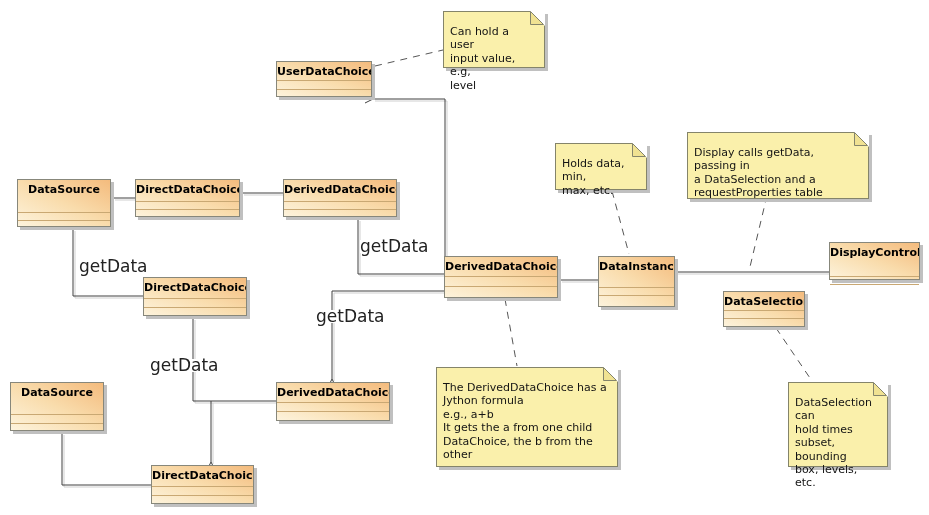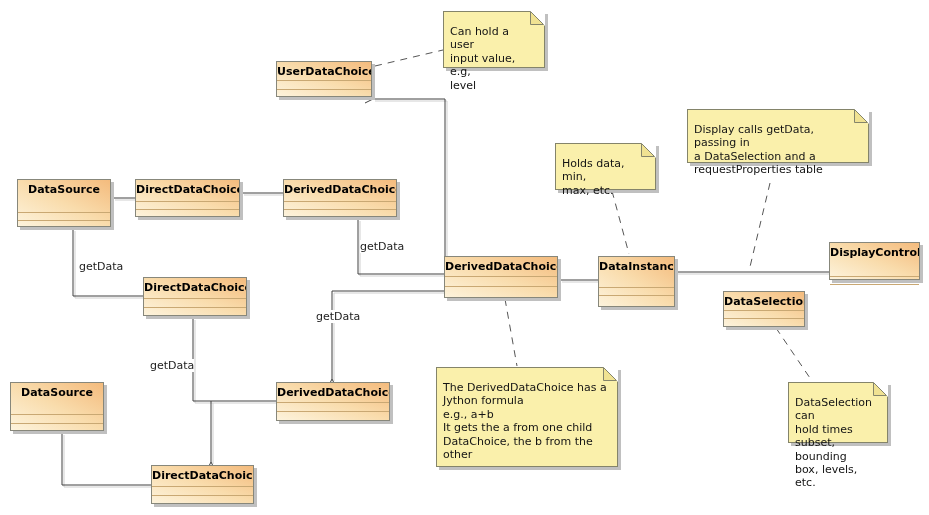--- a/index.html
+++ b/index.html
@@ -26,21 +26,21 @@
     position:absolute;
     background:#FAF0AB;
     border:1px solid #84846A;
     box-shadow:3px 3px 0 #C0C0C0;
     box-sizing:border-box;
     font-size:11px; line-height:13.4px; color:#141414;
   }
   .note-text { padding:13px 10px 3px 6px; white-space:pre-line; }
   .fold { position:absolute; top:-1px; right:-1px; }
   .edge-label {
-    position:absolute; font-size:11px; line-height:13px; color:#222222;
+    position:absolute; font-size:17px; line-height:13px; color:#222222;
     background:#ffffff; white-space:nowrap;
   }
 </style>
 </head>
 <body>
 
 <svg id="connector-layer" width="929" height="515" viewBox="0 0 929 515">
   <defs>
     <marker id="arrow" markerWidth="12" markerHeight="12" refX="2" refY="5" orient="auto" markerUnits="userSpaceOnUse">
       <path d="M10,1 L2,5 L10,9" fill="none" stroke="#404040" stroke-width="1"></path>
@@ -147,49 +147,49 @@
 
 <div class="note" style="left:443px;top:11px;width:102px;height:57px">
   <svg class="fold" width="15" height="15" viewBox="0 0 15 15">
       <path d="M0,0 L15,0 L15,15 Z" fill="#FFFFFF"></path>
       <path d="M0.5,0.5 L13.5,13.5 L0.5,13.5 Z" fill="#F0E292" stroke="#84846A" stroke-width="1"></path>
     </svg>
   <div class="note-text">Can hold a user
 input value, e.g,
 level</div>
 </div>
-<div class="note" style="left:555px;top:143px;width:101px;height:47px">
+<div class="note" style="left:555px;top:143px;width:92px;height:47px">
   <svg class="fold" width="15" height="15" viewBox="0 0 15 15">
       <path d="M0,0 L15,0 L15,15 Z" fill="#FFFFFF"></path>
       <path d="M0.5,0.5 L13.5,13.5 L0.5,13.5 Z" fill="#F0E292" stroke="#84846A" stroke-width="1"></path>
     </svg>
   <div class="note-text">Holds data, min,
 max, etc.</div>
 </div>
-<div class="note" style="left:687px;top:109px;width:182px;height:54px">
+<div class="note" style="left:687px;top:132px;width:182px;height:67px">
   <svg class="fold" width="15" height="15" viewBox="0 0 15 15">
       <path d="M0,0 L15,0 L15,15 Z" fill="#FFFFFF"></path>
       <path d="M0.5,0.5 L13.5,13.5 L0.5,13.5 Z" fill="#F0E292" stroke="#84846A" stroke-width="1"></path>
     </svg>
   <div class="note-text">Display calls getData, passing in
 a DataSelection and a
 requestProperties table</div>
 </div>
 <div class="note" style="left:436px;top:367px;width:182px;height:100px">
   <svg class="fold" width="15" height="15" viewBox="0 0 15 15">
       <path d="M0,0 L15,0 L15,15 Z" fill="#FFFFFF"></path>
       <path d="M0.5,0.5 L13.5,13.5 L0.5,13.5 Z" fill="#F0E292" stroke="#84846A" stroke-width="1"></path>
     </svg>
   <div class="note-text">The DerivedDataChoice has a
 Jython formula
 e.g., a+b
 It gets the a from one child
 DataChoice, the b from the other</div>
 </div>
-<div class="note" style="left:788px;top:382px;width:100px;height:61px">
+<div class="note" style="left:788px;top:382px;width:100px;height:85px">
   <svg class="fold" width="15" height="15" viewBox="0 0 15 15">
       <path d="M0,0 L15,0 L15,15 Z" fill="#FFFFFF"></path>
       <path d="M0.5,0.5 L13.5,13.5 L0.5,13.5 Z" fill="#F0E292" stroke="#84846A" stroke-width="1"></path>
     </svg>
   <div class="note-text">DataSelection can
 hold times
 subset, bounding
 box, levels, etc.</div>
 </div>
 

